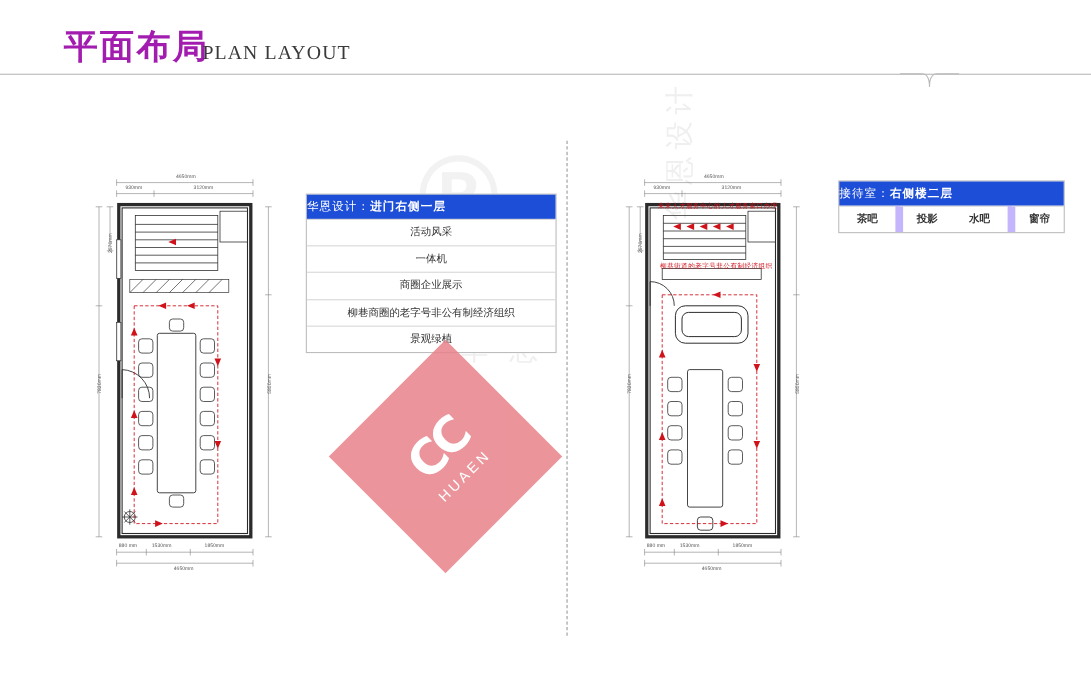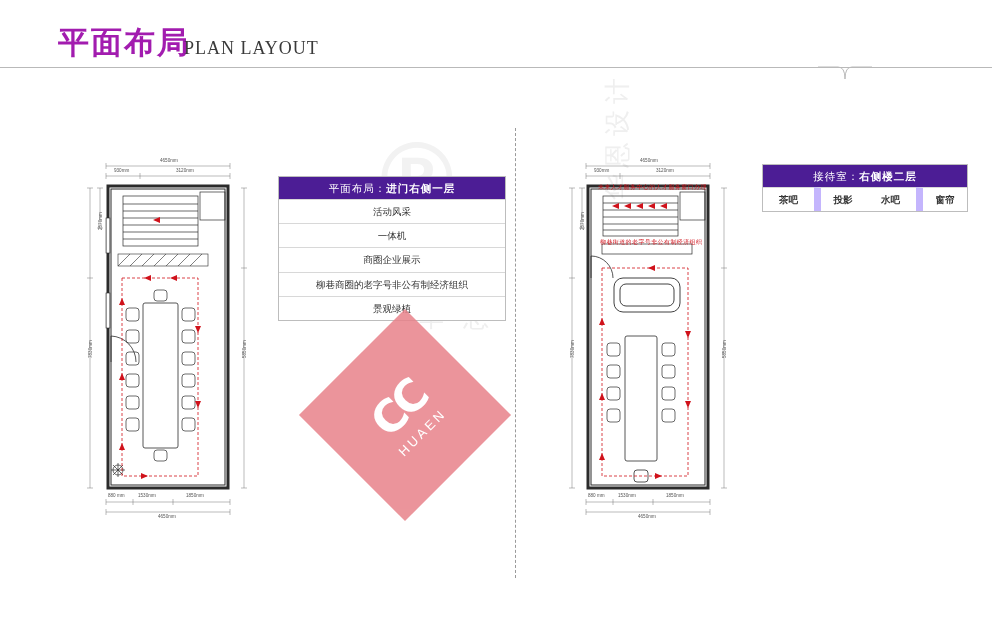--- a/index.html
+++ b/index.html
@@ -70,24 +70,24 @@
   .plan svg { display: block; }
 
   
   .legend {
     position: absolute;
     border: 1px solid #bdbdbd;
     background: #fff;
     box-sizing: border-box;
   }
   .legend-head {
-    background: #4c1d95;
+    background: #1d4ed8;
     color: #fff;
     font-size: 10.5px;
-    text-align: center;
+    text-align: left;
     padding: 5px 0 4px 0;
     letter-spacing: 1px;
     line-height: 1.2;
   }
   .legend-head .lh-a { font-weight: normal; }
   .legend-head .lh-b { font-weight: bold; }
   .legend-row {
     font-size: 9.5px;
     color: #333;
     text-align: center;
@@ -320,21 +320,21 @@
   <div class="dim-label vert" style="left:20px; top:72px;">2570mm</div>
   <div class="dim-label vert" style="left:164px; top:200px;">5850mm</div>
   <div class="dim-label" style="left:30px; top:335px;">880 mm</div>
   <div class="dim-label" style="left:60px; top:335px;">1530mm</div>
   <div class="dim-label" style="left:108px; top:335px;">1850mm</div>
   <div class="dim-label" style="left:80px; top:356px;">4650mm</div>
 </div>
 
 <div class="legend" id="legend-left">
   <div class="legend-head">
-    <span class="lh-a">平面布局：</span><span class="lh-b">进门右侧一层</span>
+    <span class="lh-a">华恩设计：</span><span class="lh-b">进门右侧一层</span>
   </div>
   <div class="legend-row">活动风采</div>
   <div class="legend-row">一体机</div>
   <div class="legend-row">商圈企业展示</div>
   <div class="legend-row">柳巷商圈的老字号非公有制经济组织</div>
   <div class="legend-row">景观绿植</div>
 </div>
 
 <div class="plan plan-right">
   <svg width="175" height="360" viewBox="0 0 175 360">

